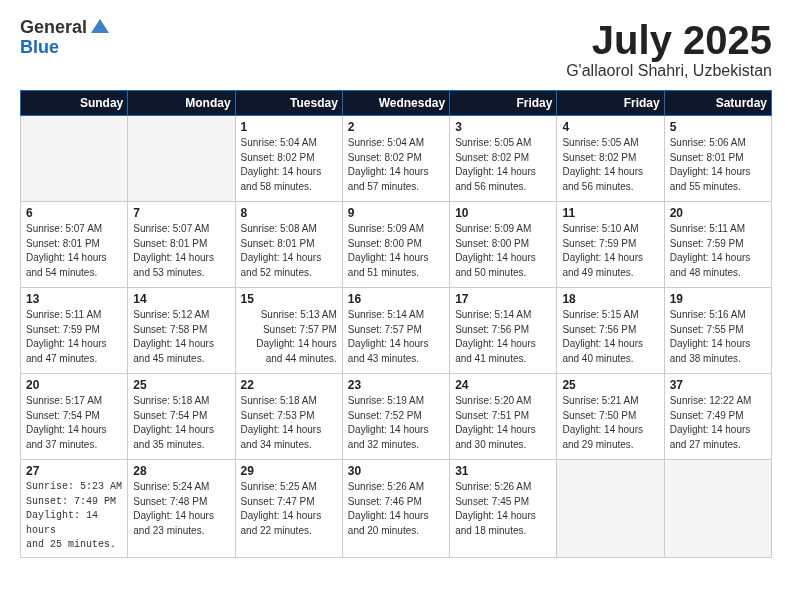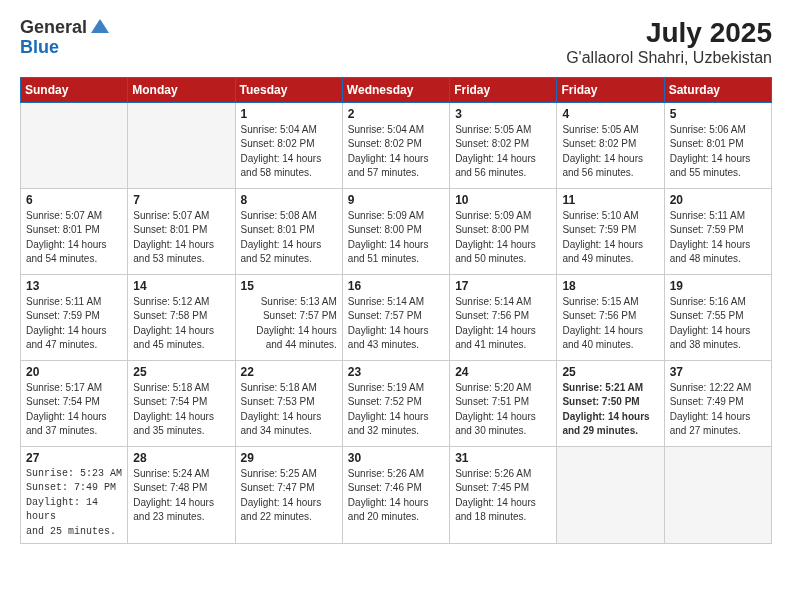--- a/index.html
+++ b/index.html
@@ -37,43 +37,43 @@
     .logo-icon {
       width: 22px;
       height: 22px;
       margin-left: 2px;
       margin-top: -4px;
     }
     .title-block {
       text-align: right;
     }
     .month-title {
-      font-size: 28px;
+      font-size: 40px;
       font-weight: bold;
       color: #222;
       line-height: 1.1;
     }
     .location {
       font-size: 16px;
       color: #333;
     }
     .calendar {
       flex: 1;
       border: 1px solid #ccc;
       border-collapse: collapse;
       width: 100%;
       table-layout: fixed;
     }
     .calendar th {
-      background: #b91c1c;
+      background: #0f172a;
       color: #fff;
       font-size: 12px;
       font-weight: bold;
       padding: 5px 4px;
-      text-align: left;
+      text-align: right;
       border: 1px solid #1a6bba;
     }
     .calendar td {
       border: 1px solid #ccc;
       vertical-align: top;
       padding: 4px 5px;
       font-size: 10.2px;
       color: #222;
       background: #fff;
       height: 86px;
@@ -303,21 +303,21 @@
           </td>
           <td>
             <span class="day-num">24</span>
             <div class="day-info" style="white-space: pre-line;">Sunrise: 5:20 AM
 Sunset: 7:51 PM
 Daylight: 14 hours
 and 30 minutes.</div>
           </td>
           <td>
             <span class="day-num">25</span>
-            <div class="day-info" style="white-space: pre-line; font-weight: bold;">Sunrise: 5:21 AM
+            <div class="day-info" style="white-space: pre-line;">Sunrise: 5:21 AM
 Sunset: 7:50 PM
 Daylight: 14 hours
 and 29 minutes.</div>
           </td>
           <td>
             <span class="day-num">37</span>
             <div class="day-info" style="white-space: pre-line;">Sunrise: 12:22 AM
 Sunset: 7:49 PM
 Daylight: 14 hours
 and 27 minutes.</div>

